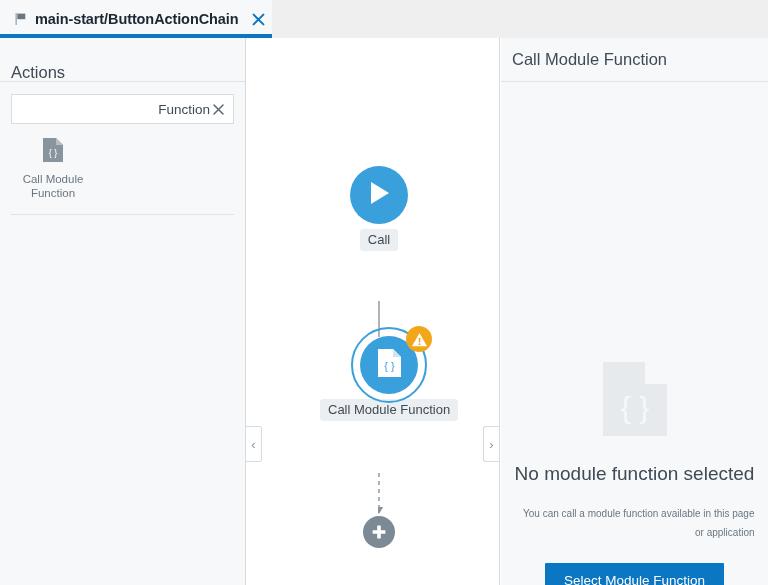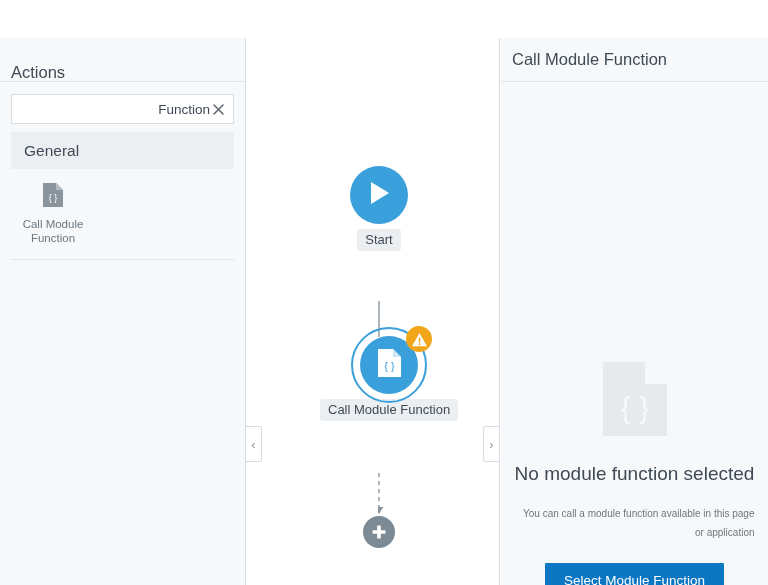--- a/index.html
+++ b/index.html
@@ -292,39 +292,52 @@
     font-size: 13.5px;
     cursor: pointer;
     border-radius: 1px;
   }
 </style>
 </head>
 <body>
 
 <div id="app">
 
+  <div class="tabbar">
+    <div class="tab">
+      <span class="tab-icon">
+        <svg width="14" height="14" viewBox="0 0 14 14">
+          <rect x="1.5" y="1" width="1.3" height="12" fill="#9aa4ad"></rect>
+          <path d="M3.3 1.6 L11.3 1.6 L11.3 7.2 L3.3 7.2 Z" fill="#6b7780"></path>
+        </svg>
+      </span>
+      <span class="tab-title">main-start/ButtonActionChain</span>
+      <span class="tab-close">
+        <svg width="13" height="13" viewBox="0 0 13 13">
+          <path d="M1.6 1.6 L11.4 11.4 M11.4 1.6 L1.6 11.4" stroke="#0b76c2" stroke-width="2" stroke-linecap="round"></path>
+        </svg>
+      </span>
+    </div>
+  </div>
 
   <div class="left-panel">
 
     <div class="left-header">
       <span class="left-header-title">Actions</span>
     </div>
 
     <div class="search-wrap">
       <input class="search-input" type="text" value="Function" style="">
       <span class="search-clear">
         <svg width="13" height="13" viewBox="0 0 13 13">
           <path d="M2 2 L11 11 M11 2 L2 11" stroke="#5a6570" stroke-width="1.5" stroke-linecap="round"></path>
         </svg>
       </span>
     </div>
 
-    <div class="group-header">
-      <span class="group-header-label">General</span>
-    </div>
 
     <div class="palette">
       <div class="palette-item">
         <span class="palette-item-icon">
           <svg width="22" height="26" viewBox="0 0 22 26">
             <path d="M1 1 L14 1 L21 8 L21 25 L1 25 Z" fill="#8a949c"></path>
             <path d="M14 1 L21 8 L14 8 Z" fill="#b6bec4"></path>
             <text x="11" y="19" font-family="Liberation Sans, sans-serif" font-size="9" fill="#ffffff" text-anchor="middle">{ }</text>
           </svg>
         </span>
@@ -342,21 +355,21 @@
     </span>
 
     <div class="node" id="node-start">
       <div class="node-circle">
         <span>
           <svg width="26" height="28" viewBox="0 0 26 28">
             <path d="M5 3 L23 14 L5 25 Z" fill="#ffffff"></path>
           </svg>
         </span>
       </div>
-      <div class="node-label">Start</div>
+      <div class="node-label">Call</div>
     </div>
 
     <div class="node" id="node-call">
       <div class="node-circle">
         <span class="selection-ring"></span>
         <span>
           <svg width="27" height="32" viewBox="0 0 27 32">
             <path d="M2 2 L17 2 L25 10 L25 30 L2 30 Z" fill="#ffffff"></path>
             <path d="M17 2 L25 10 L17 10 Z" fill="#cfe6f5"></path>
             <text x="13.5" y="23" font-family="Liberation Sans, sans-serif" font-size="11" fill="#3aa0dc" text-anchor="middle">{ }</text>

